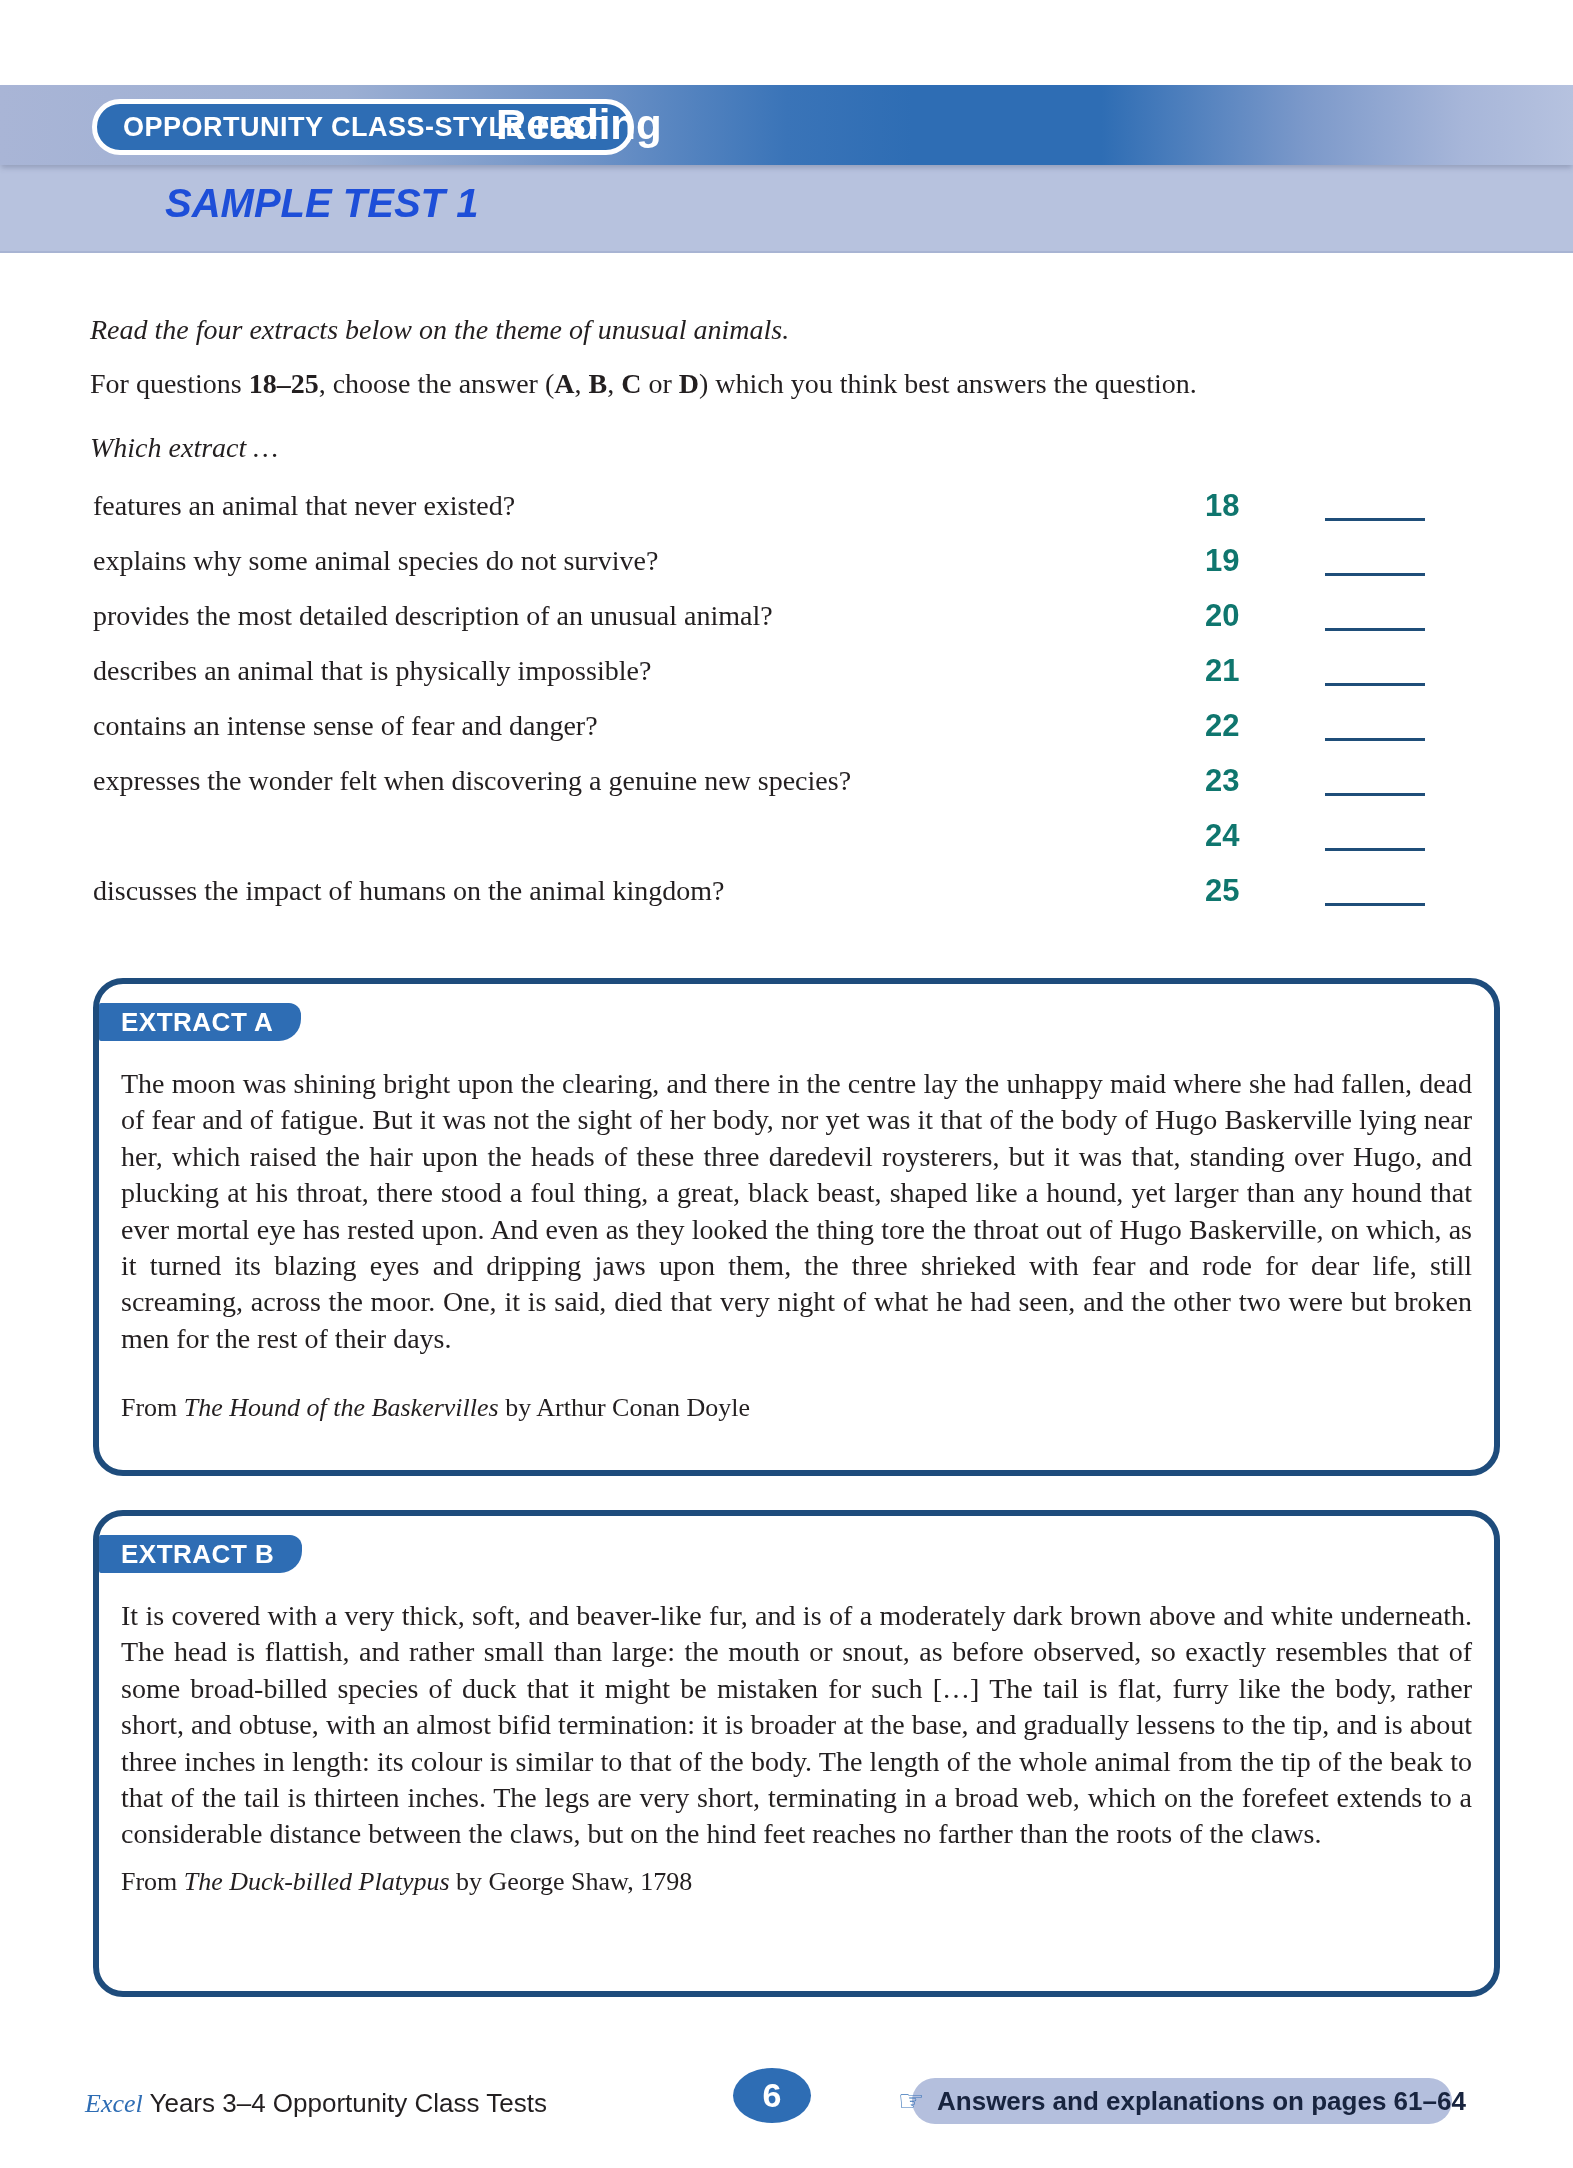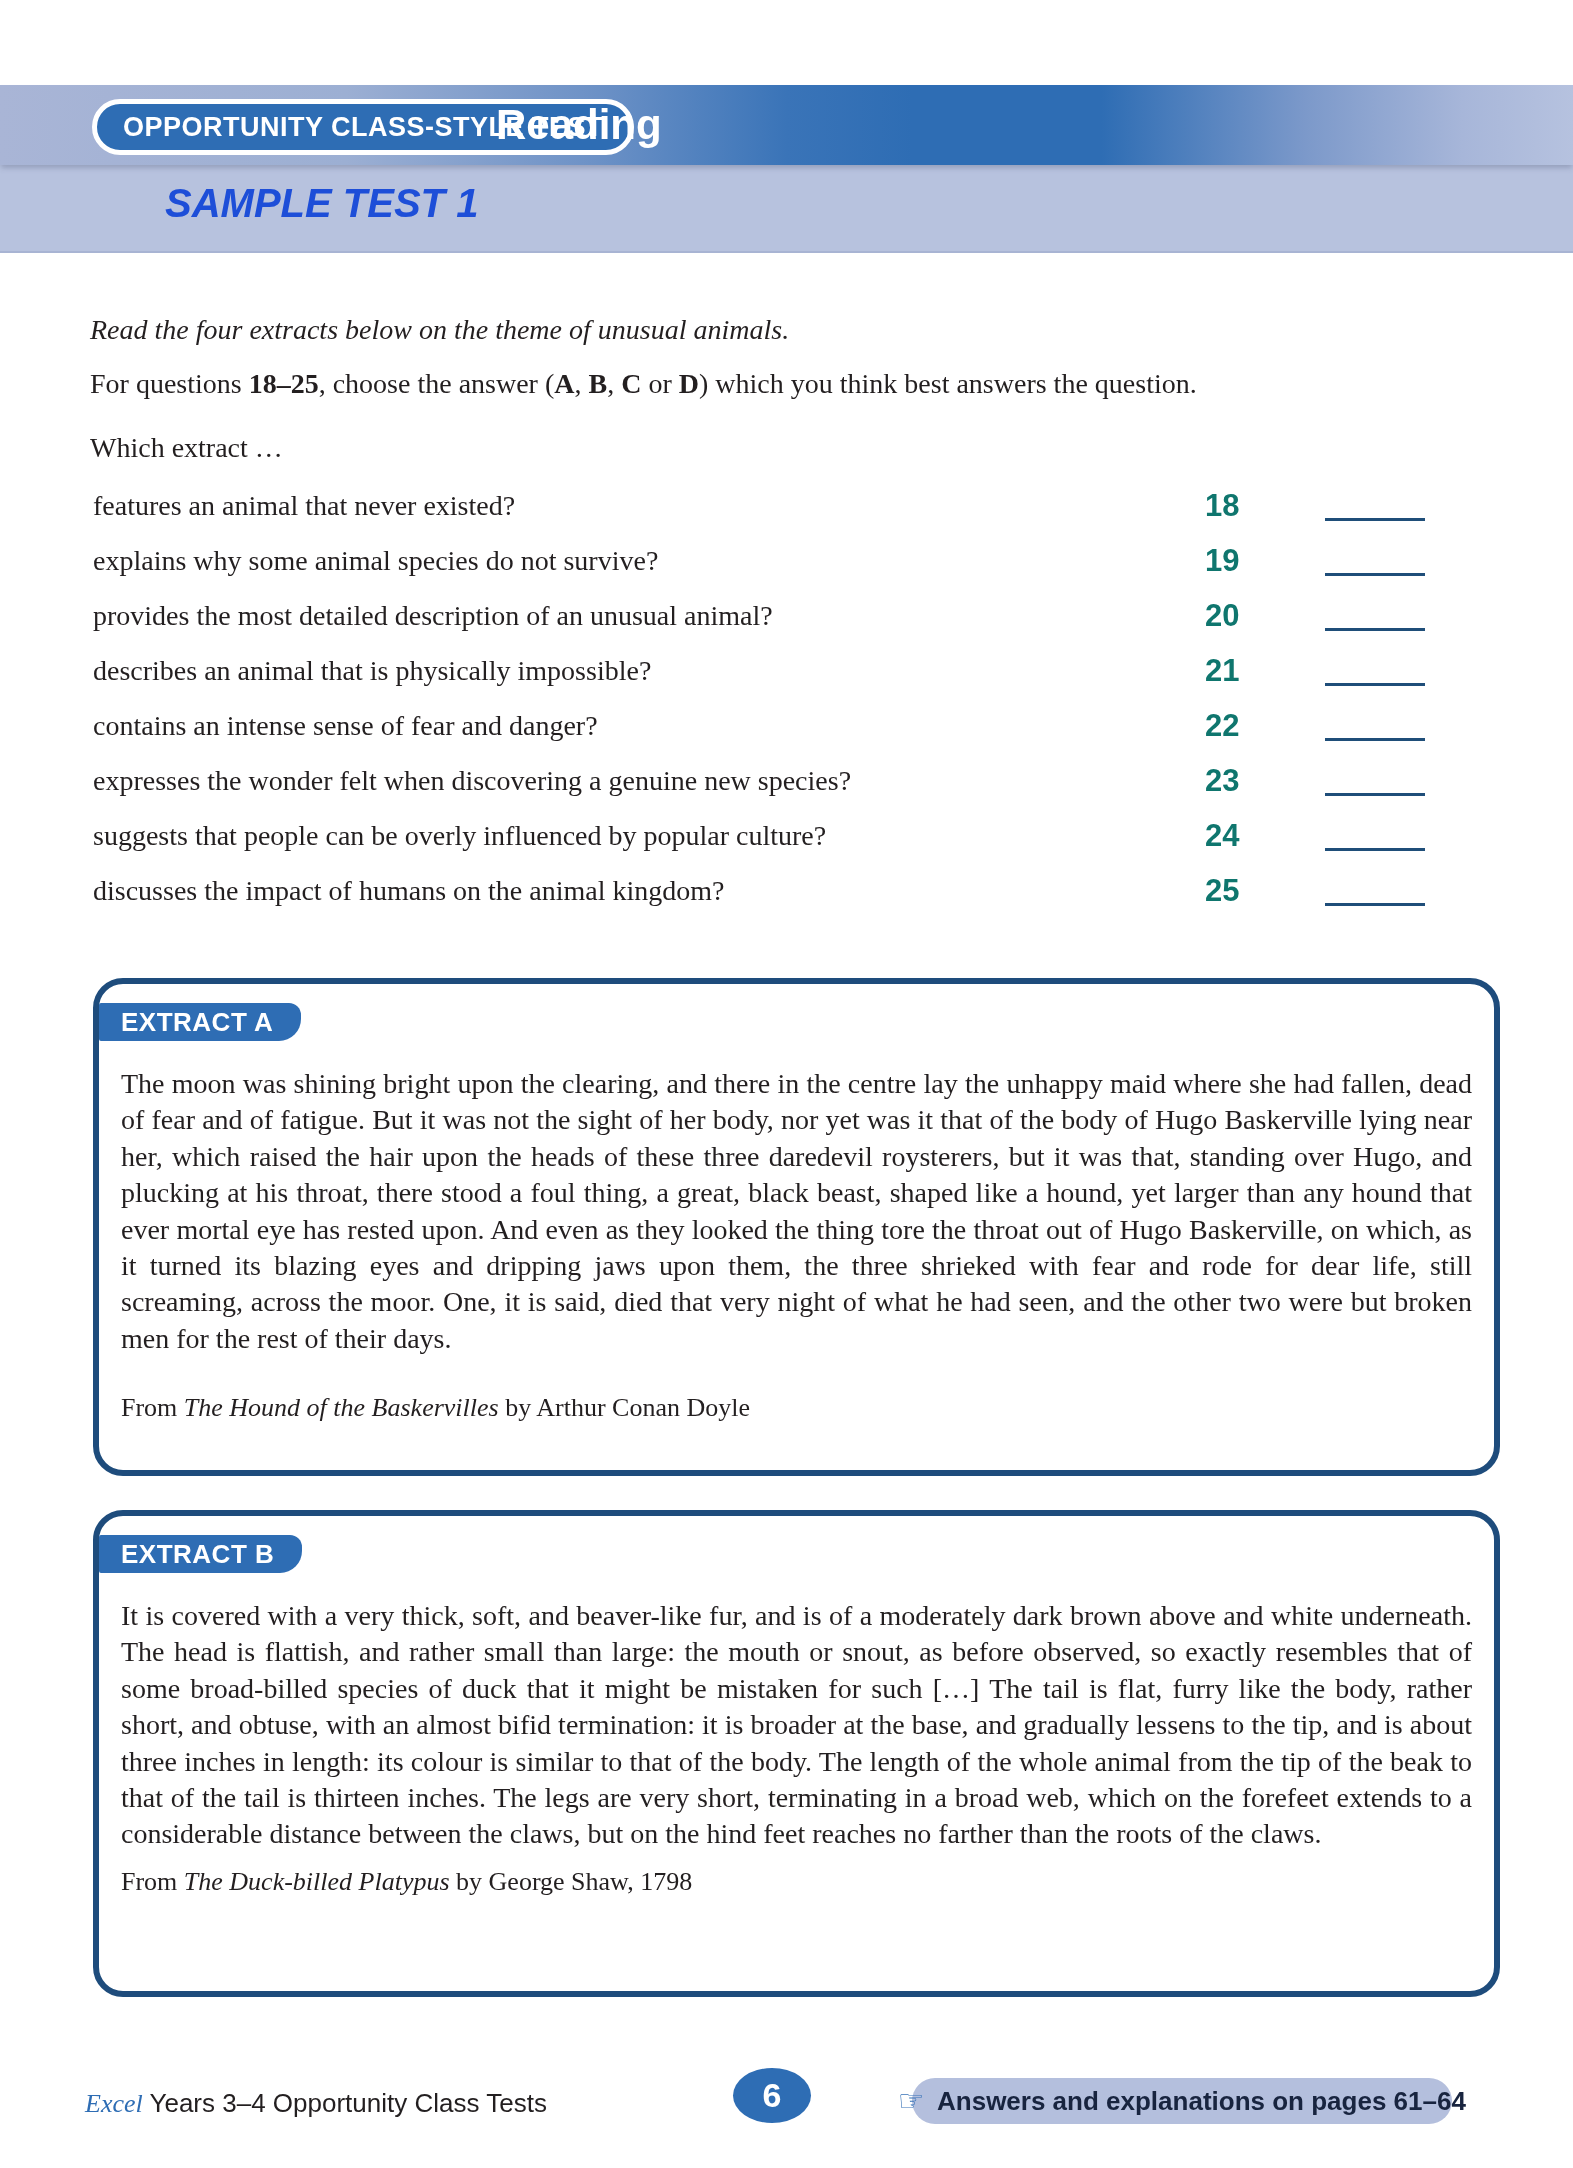--- a/index.html
+++ b/index.html
@@ -21,21 +21,21 @@
     font-size:27px;letter-spacing:.5px;white-space:nowrap;}
   .subject-title{position:absolute;left:496px;top:101px;color:#ffffff;z-index:3;
     font-family:"Liberation Sans",sans-serif;font-weight:700;font-size:42px;}
   .sample-title{position:absolute;left:165px;top:181px;color:#1d4ed8;z-index:3;
     font-family:"Liberation Sans",sans-serif;font-weight:700;font-style:italic;font-size:40px;}
 
   
   .intro-line{position:absolute;left:90px;width:1407px;font-size:28px;line-height:36px;}
   .intro-1{top:312px;font-style:italic;}
   .intro-2{top:366px;}
-  .intro-3{top:430px;}
+  .intro-3{top:430px;font-style:italic;}
 
   .question-list{position:absolute;left:93px;top:479px;width:1407px;z-index:1;}
   .question-row{position:relative;height:55px;}
   .q-text{position:absolute;left:0;top:9px;font-size:28px;line-height:36px;}
   .q-num{position:absolute;left:1112px;top:9px;width:70px;
     font-family:"Liberation Sans",sans-serif;font-weight:700;font-size:31px;color:#0f766e;}
   .answer-blank{position:absolute;left:1232px;top:39px;width:100px;height:0;
     border-bottom:3px solid #1f4e79;}
 
   
@@ -117,21 +117,20 @@
       <span class="answer-blank"></span>
     </div>
 
     <div class="question-row">
       <span class="q-text">expresses the wonder felt when discovering a genuine new species?</span>
       <span class="q-num">23</span>
       <span class="answer-blank"></span>
     </div>
 
     <div class="question-row">
-      <span class="q-text">suggests that people can be overly influenced by popular culture?</span>
       <span class="q-num">24</span>
       <span class="answer-blank"></span>
     </div>
 
     <div class="question-row">
       <span class="q-text">discusses the impact of humans on the animal kingdom?</span>
       <span class="q-num">25</span>
       <span class="answer-blank"></span>
     </div>
   </div>

